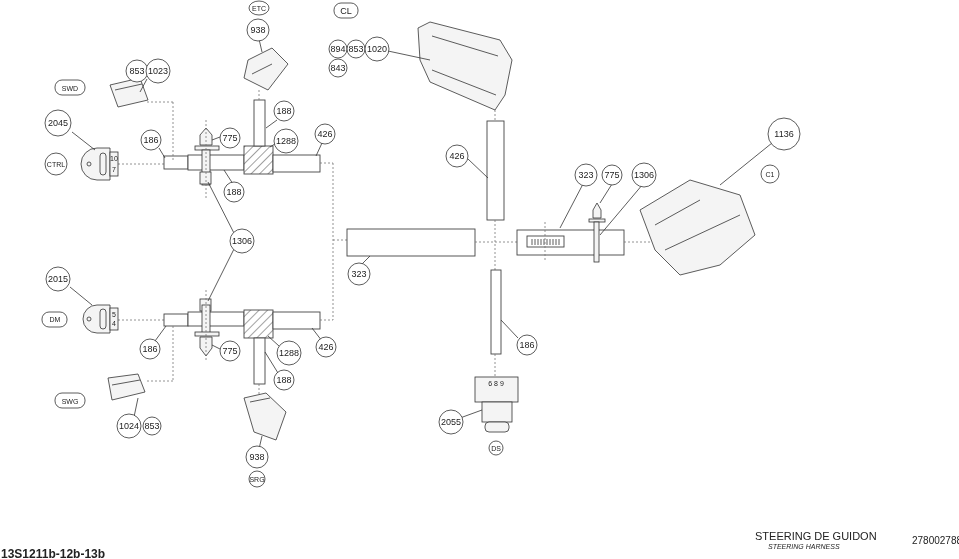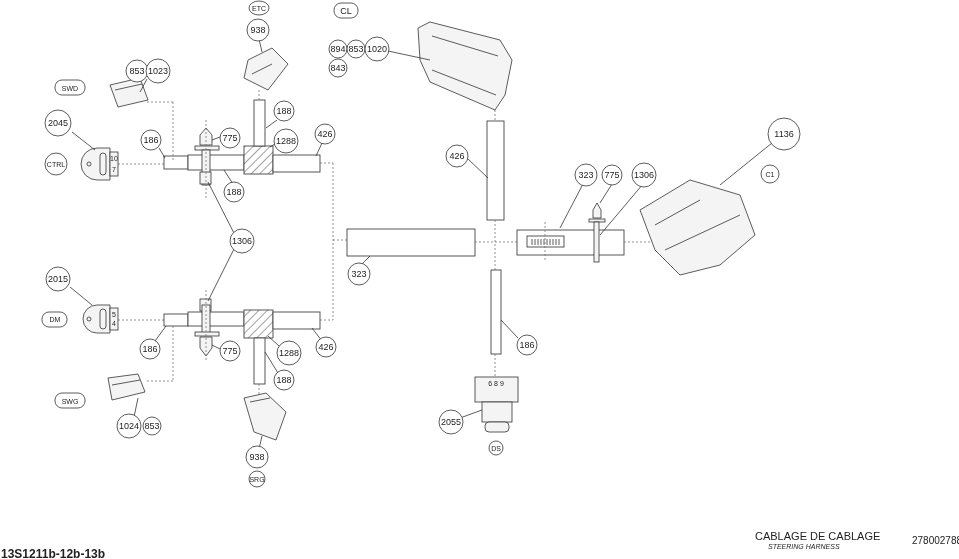--- a/index.html
+++ b/index.html
@@ -259,16 +259,16 @@
       <text class="bt" x="152" y="426">853</text>
       <circle class="bub" cx="257" cy="457" r="11"></circle>
       <text class="bt" x="257" y="457">938</text>
       <circle class="bub" cx="527" cy="345" r="10"></circle>
       <text class="bt" x="527" y="345">186</text>
       <circle class="bub" cx="451" cy="422" r="12"></circle>
       <text class="bt" x="451" y="422">2055</text>
     </g>
 </svg>
 
-<div class="title">CABLAGE DE CABLAGE</div>
+<div class="title">STEERING DE GUIDON</div>
 <div class="subtitle">STEERING HARNESS</div>
 <div class="docnum">278002788</div>
 <div class="ref">13S1211b-12b-13b</div>
 
 </body></html>

